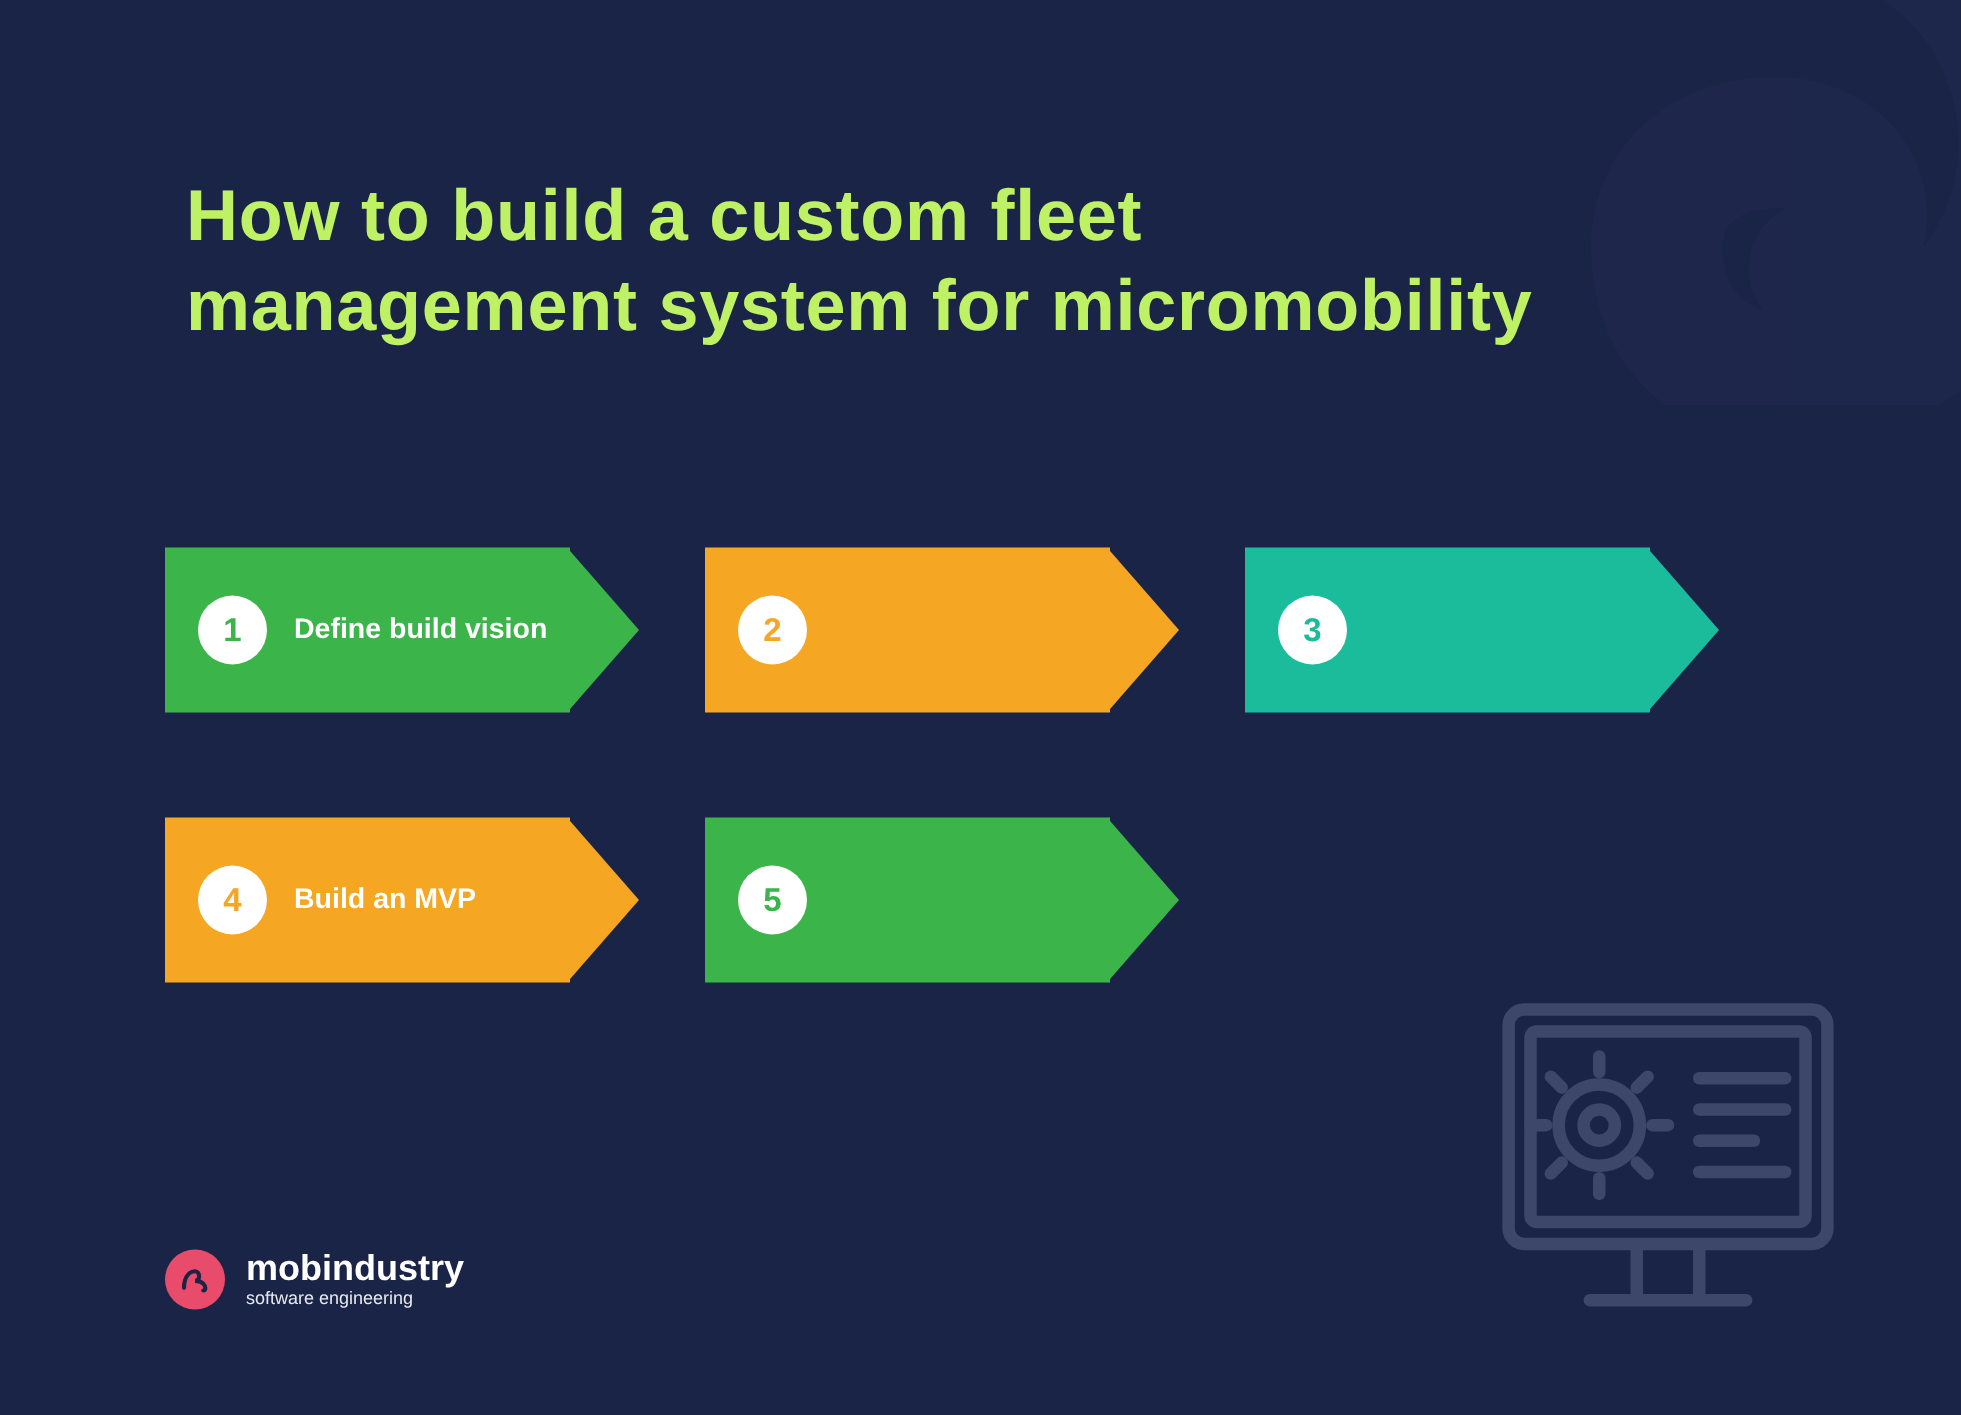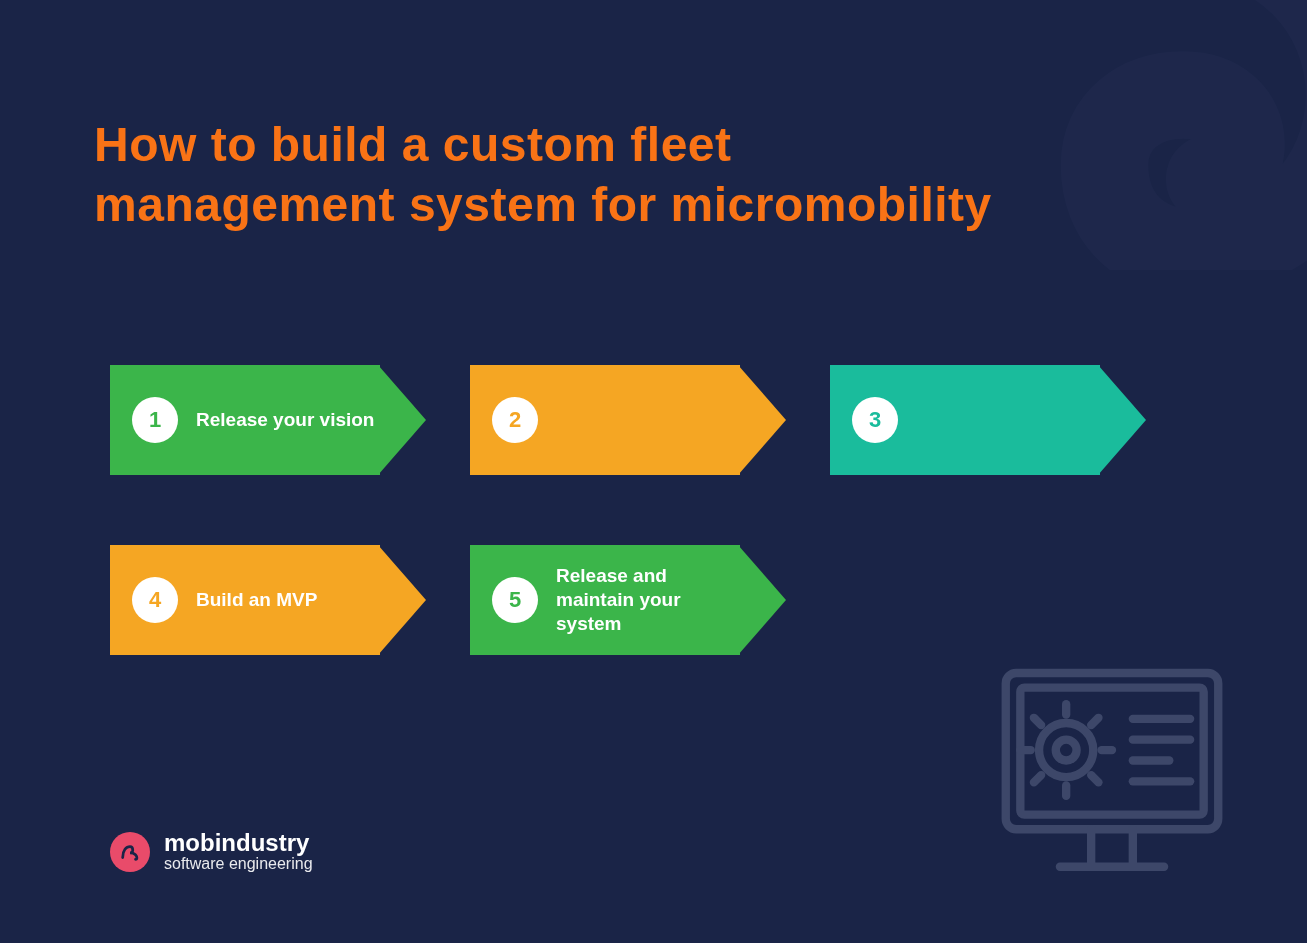--- a/index.html
+++ b/index.html
@@ -14,23 +14,23 @@
   .bg-swirl {
     position: absolute;
     top: -80px;
     right: -60px;
     width: 350px;
     height: 350px;
     opacity: 0.25;
   }
   .title {
     position: absolute;
-    left: 94px;
+    left: 124px;
     top: 115px;
-    color: #f97316;
+    color: #bef264;
     font-size: 48px;
     font-weight: 600;
     line-height: 1.25;
     max-width: 900px;
     letter-spacing: 0.5px;
   }
   .steps {
     position: absolute;
     left: 110px;
     top: 365px;
@@ -109,21 +109,21 @@
     width: 40px;
     height: 40px;
     border-radius: 50%;
     background: #e94b6a;
     display: flex;
     align-items: center;
     justify-content: center;
   }
   .logo-text { color: #ffffff; }
   .logo-name { font-size: 24px; font-weight: 600; line-height: 1; }
-  .logo-tag  { font-size: 16px; opacity: 0.9; margin-top: 0; }
+  .logo-tag  { font-size: 12px; opacity: 0.9; margin-top: 0; }
 
   .computer-icon {
     position: absolute;
     right: 70px;
     bottom: 55px;
     width: 250px;
     height: 230px;
     opacity: 0.55;
   }
   .computer-icon svg { width: 100%; height: 100%; }
@@ -136,21 +136,21 @@
     <path d="M100 10 C150 10 190 50 190 100 C190 150 150 190 100 190 C70 190 50 170 50 140 C50 115 70 100 95 100 C115 100 128 112 128 128 C128 140 120 148 110 148" fill="none" stroke="#2a335a" stroke-width="50" stroke-linecap="round"></path>
   </svg>
 </div>
 
 <h1 class="title">How to build a custom fleet management system for micromobility</h1>
 
 <div class="steps">
   <div class="step green">
     <div class="step-body">
       <div class="step-num">1</div>
-      <div class="step-label">Release your vision</div>
+      <div class="step-label">Define build vision</div>
     </div>
     <div class="step-arrow"></div>
   </div>
 
   <div class="step orange">
     <div class="step-body">
       <div class="step-num">2</div>
     </div>
     <div class="step-arrow"></div>
   </div>
@@ -166,21 +166,20 @@
     <div class="step-body">
       <div class="step-num">4</div>
       <div class="step-label">Build an MVP</div>
     </div>
     <div class="step-arrow"></div>
   </div>
 
   <div class="step green">
     <div class="step-body">
       <div class="step-num">5</div>
-      <div class="step-label">Release and maintain your system</div>
     </div>
     <div class="step-arrow"></div>
   </div>
 </div>
 
 <div class="logo">
   <div class="logo-mark">
     <svg viewBox="0 0 24 24" width="22" height="22">
       <path d="M4 18 C4 10 8 6 12 6 C14 6 15 8 15 10 C15 12 13 13 12 13 C13 13 16 13 18 15 C20 17 20 20 18 20" fill="none" stroke="#1a2447" stroke-width="3" stroke-linecap="round"></path>
     </svg>

